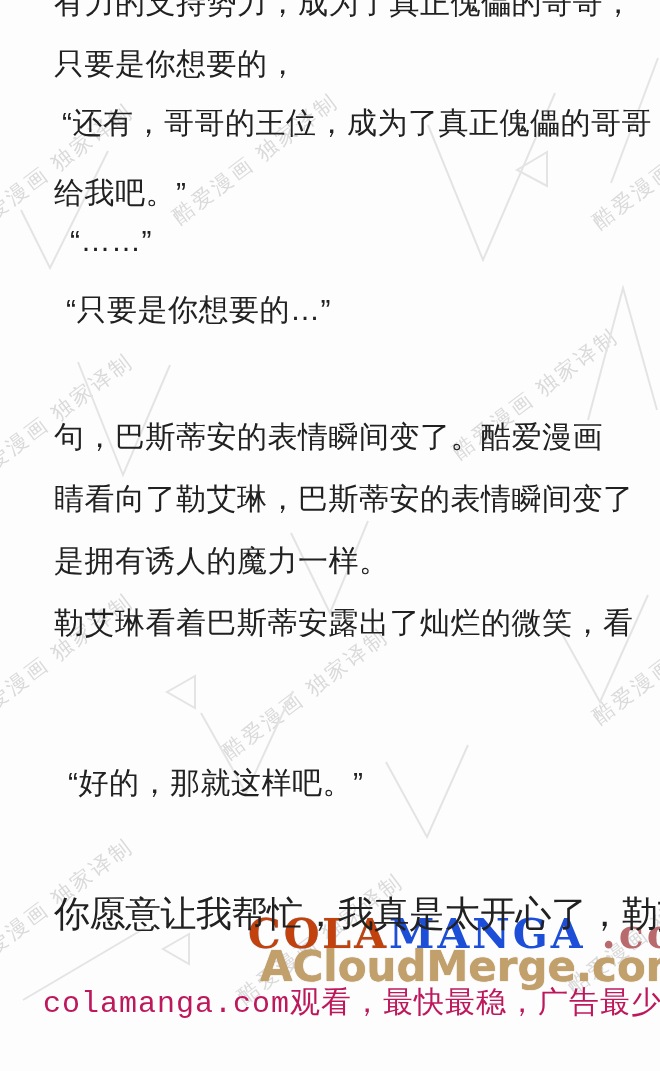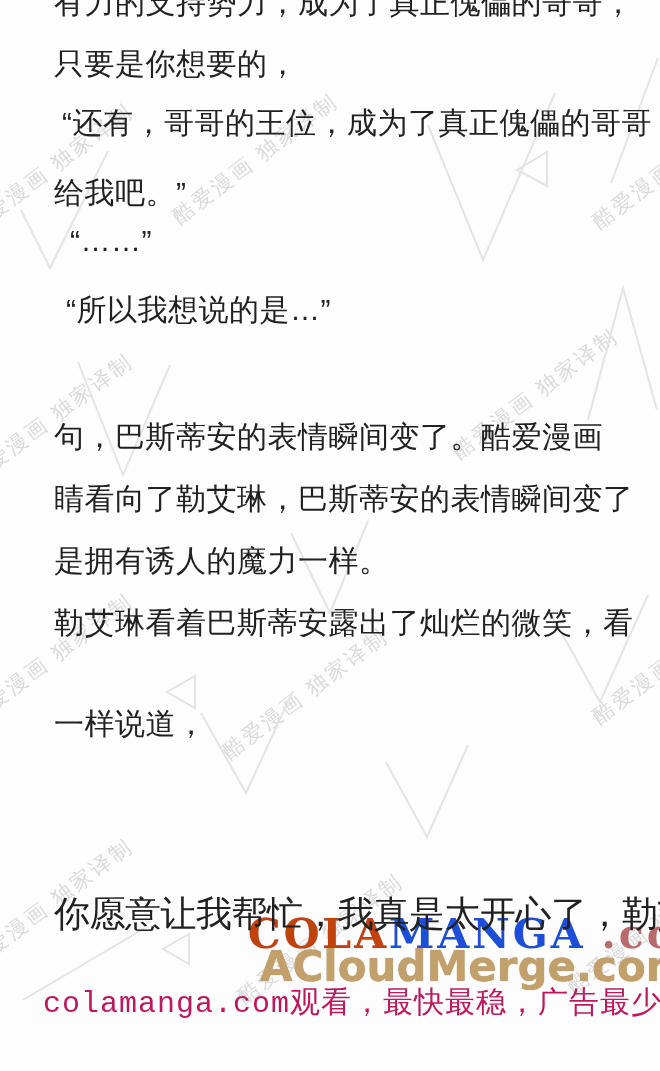--- a/index.html
+++ b/index.html
@@ -124,26 +124,26 @@
     </svg>
   <svg class="wm-shape" style="left:158px;top:930px" width="36" height="36">
       <polygon points="31,4 5,19 31,34"></polygon>
     </svg>
 
   <div class="ln" style="left:54px;top:-17px">有力的支持势力，成为了真正傀儡的哥哥，</div>
   <div class="ln" style="left:54px;top:44px">只要是你想要的，</div>
   <div class="ln" style="left:62px;top:103px">“还有，哥哥的王位，成为了真正傀儡的哥哥</div>
   <div class="ln" style="left:54px;top:173px">给我吧。”</div>
   <div class="ln" style="left:70px;top:224px">“……”</div>
-  <div class="ln" style="left:66px;top:290px">“所以我想说的是…”</div>
+  <div class="ln" style="left:66px;top:290px">“只要是你想要的…”</div>
   <div class="ln" style="left:54px;top:417px">句，巴斯蒂安的表情瞬间变了。酷爱漫画</div>
   <div class="ln" style="left:54px;top:479px">睛看向了勒艾琳，巴斯蒂安的表情瞬间变了</div>
   <div class="ln" style="left:54px;top:541px">是拥有诱人的魔力一样。</div>
   <div class="ln" style="left:54px;top:603px">勒艾琳看着巴斯蒂安露出了灿烂的微笑，看</div>
-  <div class="ln" style="left:54px;top:704px">一样说道，</div>
+  <div class="ln" style="left:68px;top:763px">“好的，那就这样吧。”</div>
   <div class="ln condensed" style="left:54px;top:890px">你愿意让我帮忙，我真是太开心了，勒艾琳。</div>
 
   <div class="logo-row">
     <span class="logo-cola">COLA</span><span class="logo-manga">MANGA</span><span class="logo-domain">.com</span>
   </div>
   <div class="mirror-row">ACloudMerge.com</div>
 
   <div class="footer-promo">colamanga.com观看，最快最稳，广告最少</div>
 
 </div>

